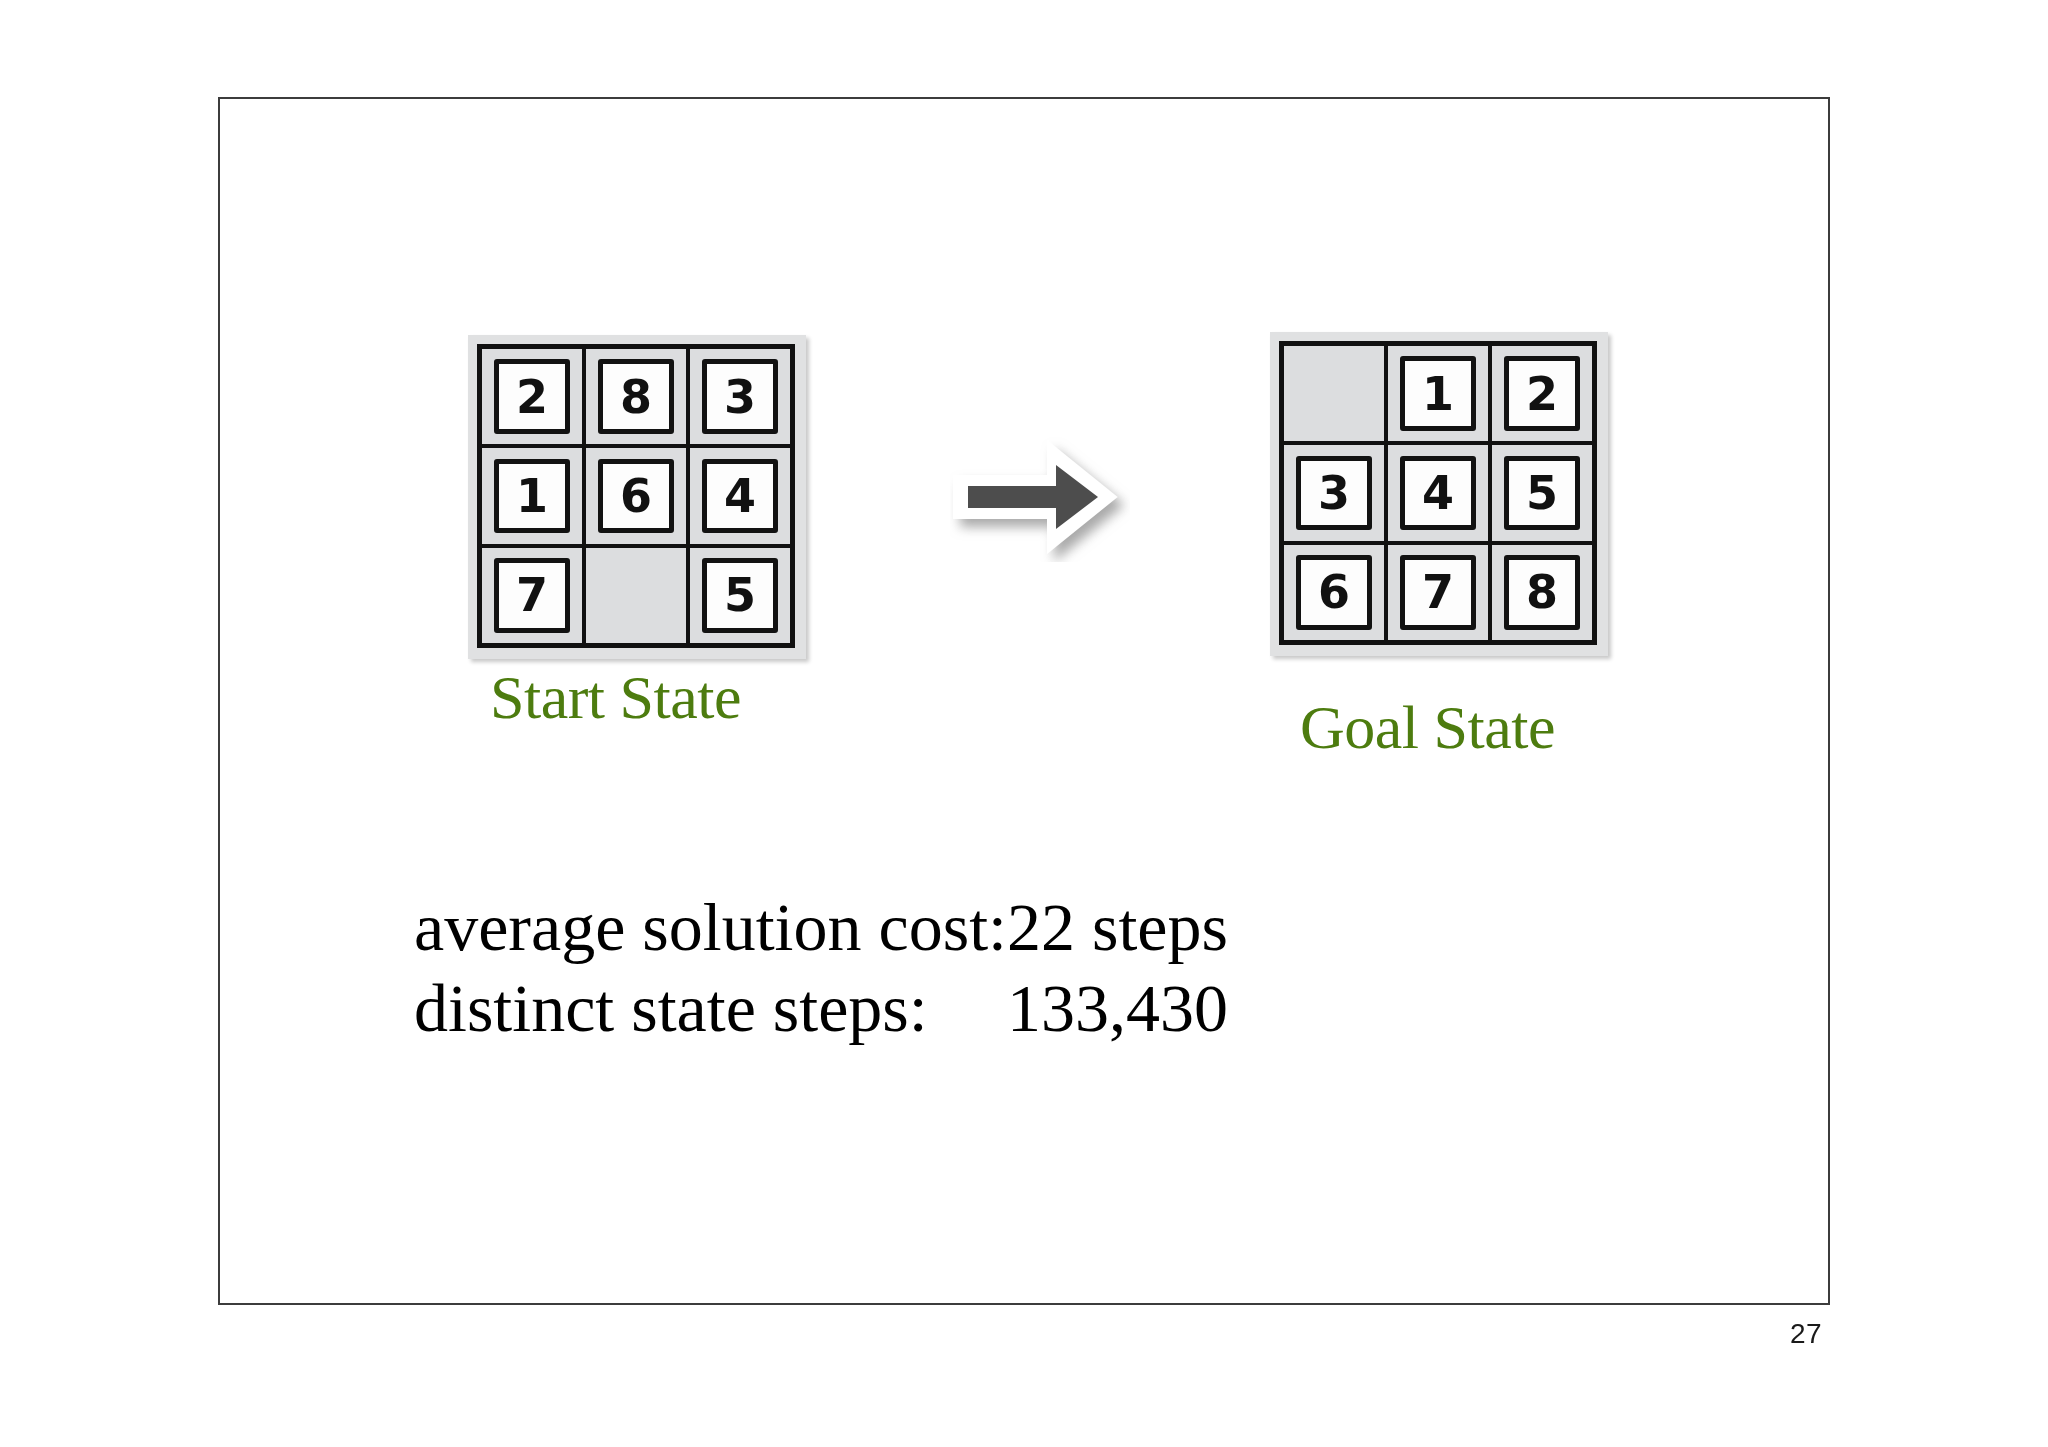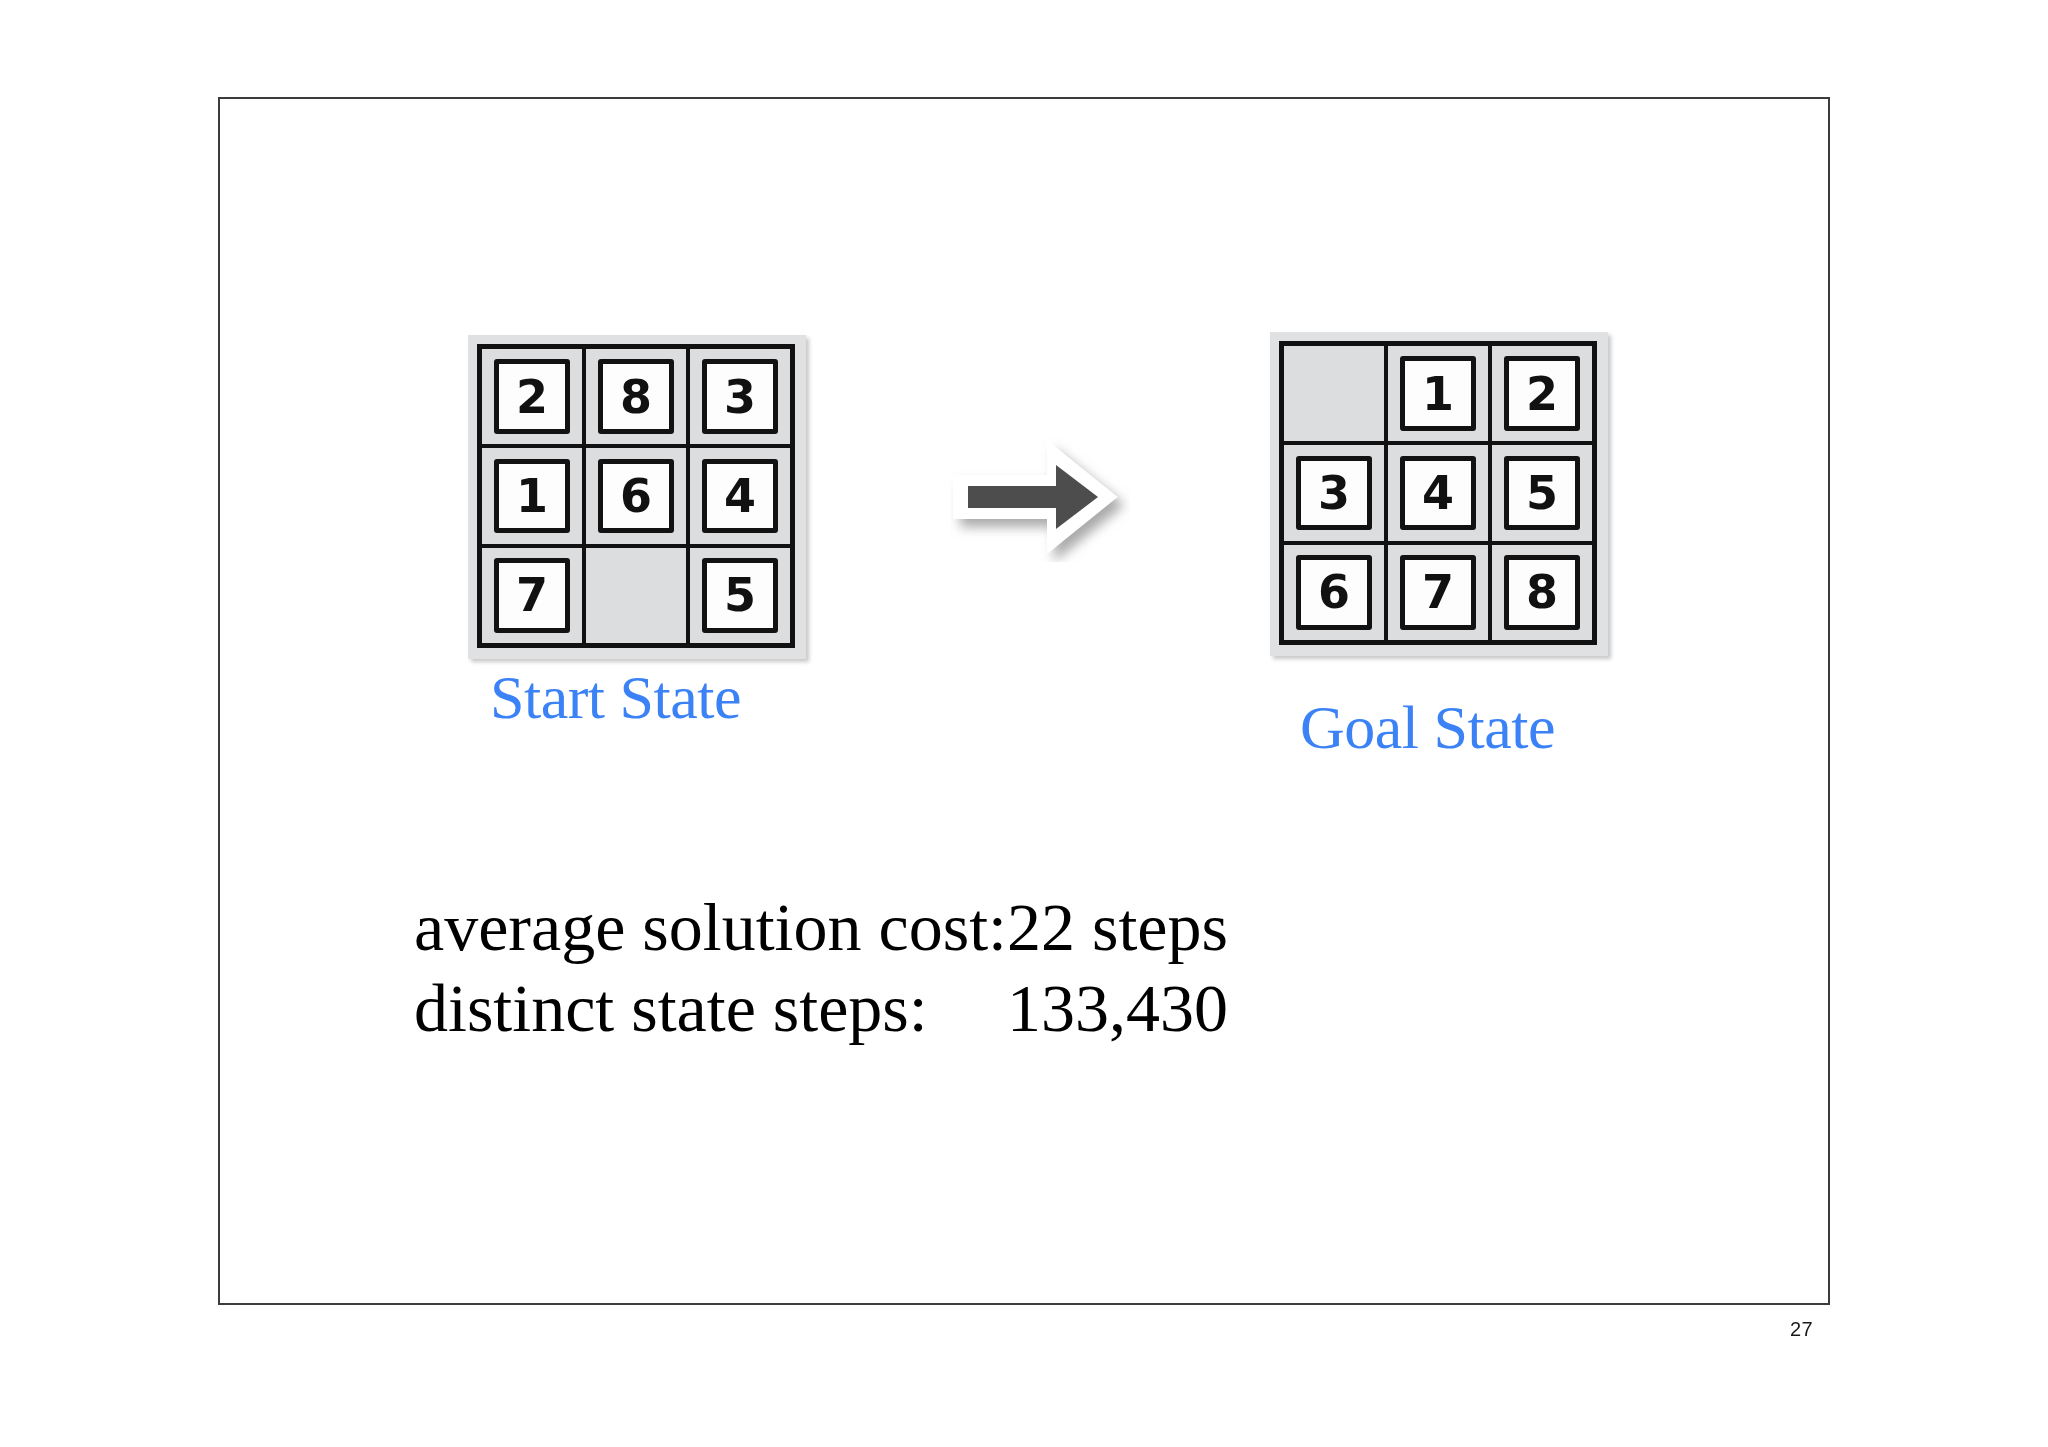--- a/index.html
+++ b/index.html
@@ -25,21 +25,21 @@
     border: 2px solid #3c3c3c;
     background: #ffffff;
     box-sizing: border-box;
   }
 
   #page-number {
     position: absolute;
     left: 1790px;
     top: 1318px;
     font-family: "Liberation Sans", "DejaVu Sans", sans-serif;
-    font-size: 20px;
+    font-size: 28px;
     color: #1a1a1a;
     letter-spacing: 0.5px;
   }
 
   
   .puzzle-wrap {
     position: absolute;
   }
   #start-puzzle-wrap { left: 466px; top: 333px; }
   #goal-puzzle-wrap  { left: 1268px; top: 330px; }
@@ -85,21 +85,21 @@
     color: #111111;
     box-sizing: border-box;
     line-height: 1;
   }
 
   
   .state-caption {
     position: absolute;
     font-family: "Liberation Serif", "DejaVu Serif", serif;
     font-size: 62px;
-    color: #3b82f6;
+    color: #4d7c0f;
     white-space: nowrap;
     letter-spacing: -0.5px;
   }
   #start-caption { left: 488px; top: 660px; }
   #goal-caption  { left: 1298px; top: 660px; }
 
   
   #transition-arrow {
     position: absolute;
     left: 948px;

